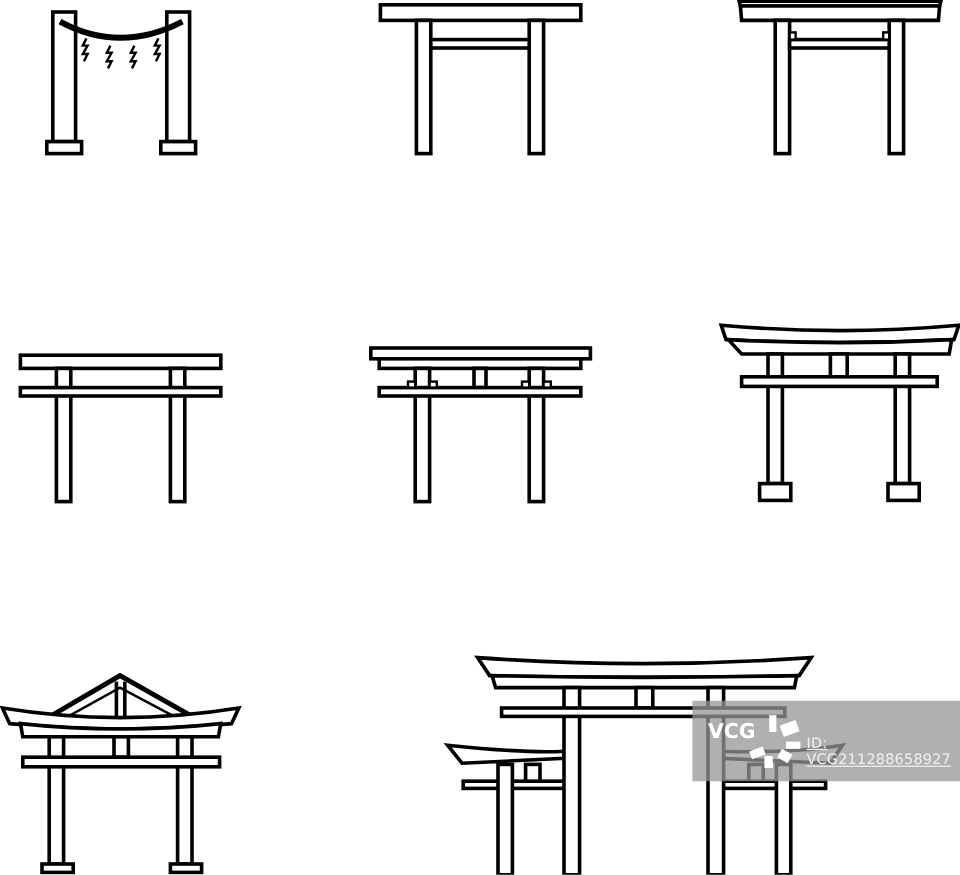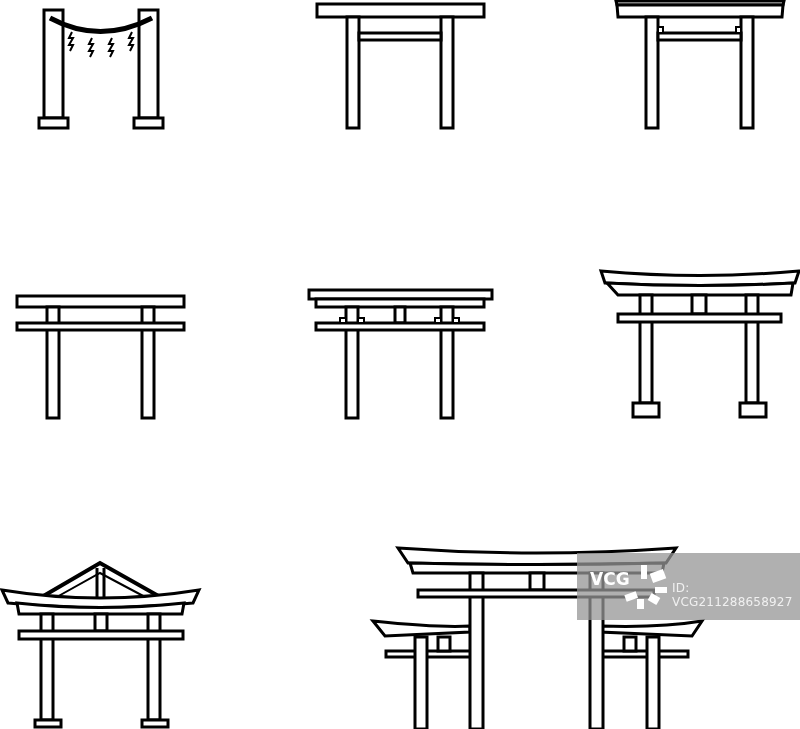--- a/index.html
+++ b/index.html
@@ -1,20 +1,20 @@
 <!DOCTYPE html>
 <html><head>
 <meta charset="utf-8">
 <style>
   html,body{margin:0;padding:0;background:#ffffff;}
   body{width:800px;height:729px;position:relative;overflow:hidden;font-family:"DejaVu Sans",sans-serif;}
   svg.icons{position:absolute;left:0;top:0;}
-  .wm{position:absolute;left:577px;top:553px;width:223px;height:67px;background:rgba(150,150,150,0.75);}
+  .wm{position:absolute;left:577px;top:584px;width:223px;height:67px;background:rgba(150,150,150,0.75);}
   .wm-logo{position:absolute;left:13px;top:16px;color:#fff;font-weight:bold;font-size:17px;}
-  .wm-id{position:absolute;left:95px;top:28px;color:#f0f0f0;font-size:12px;letter-spacing:0.2px;}
+  .wm-id{position:absolute;left:95px;top:28px;color:#f0f0f0;font-size:12px;letter-spacing:0.2px;text-decoration:underline;}
   .wm-burst{position:absolute;left:42px;top:8px;width:50px;height:50px;}
 </style>
 </head>
 <body>
 
 <svg class="icons" width="800" height="729" viewBox="0 0 800 729" fill="#fff" stroke="#000" stroke-width="3">
 
   <g>
     <rect x="44" y="10" width="19" height="108"></rect>
     <rect x="139" y="10" width="19" height="108"></rect>

